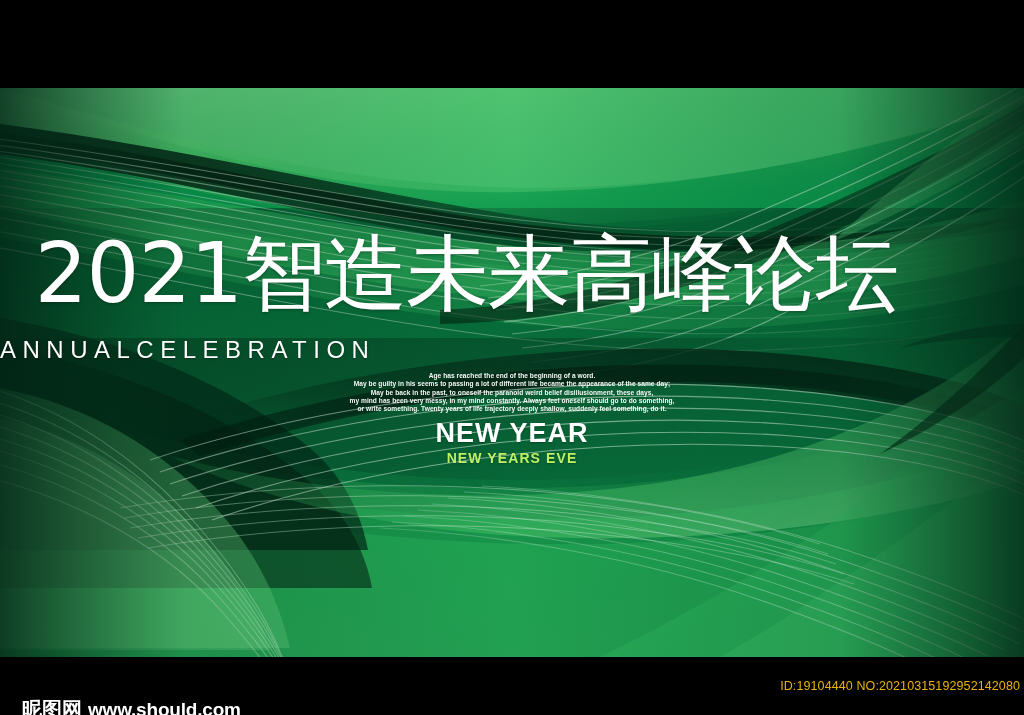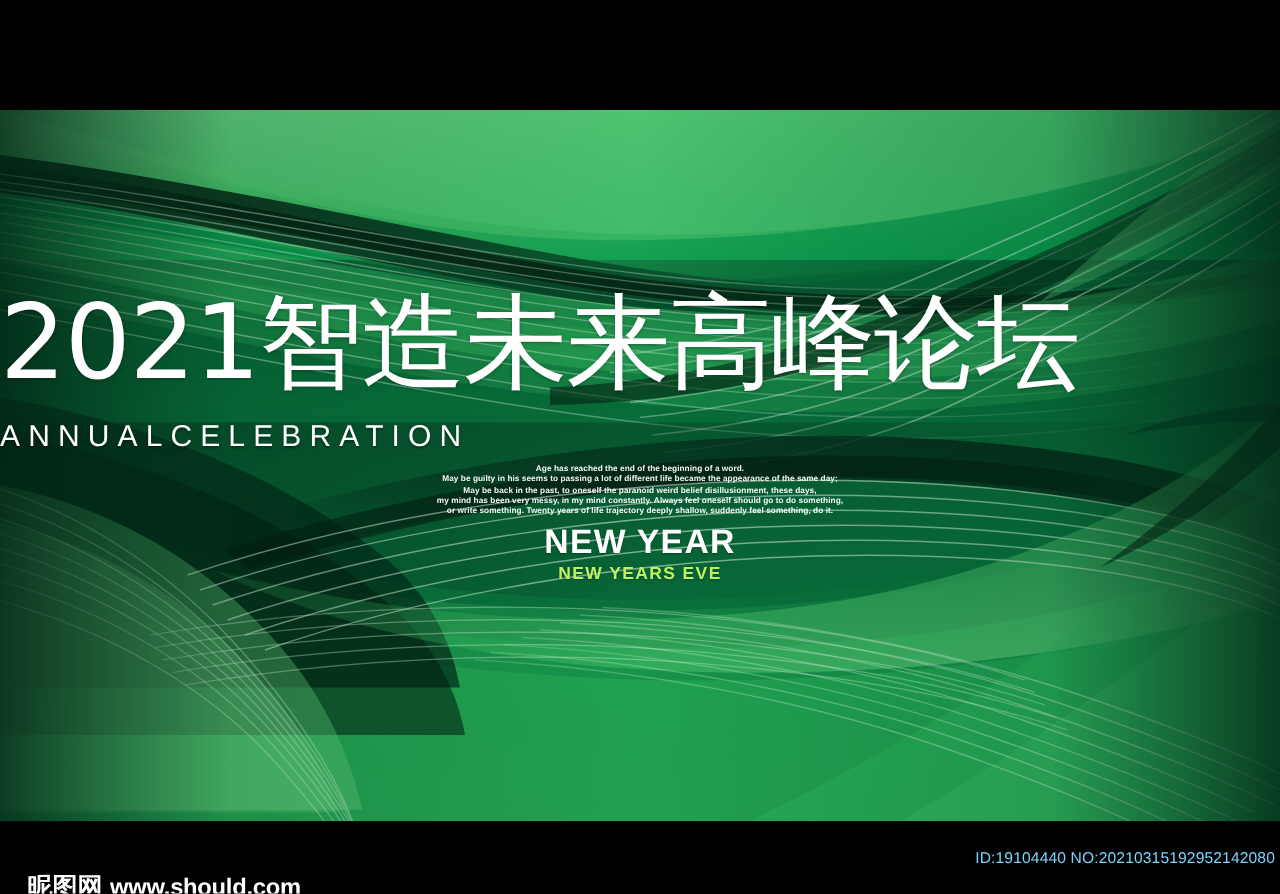--- a/index.html
+++ b/index.html
@@ -50,29 +50,30 @@
     width: 1024px;
     height: 569px;
     pointer-events: none;
   }
 
   .main-title {
     position: absolute;
     top: 144px;
     left: 0;
     width: 876px;
-    text-align: left;
+    text-align: right;
     font-family: "DejaVu Sans", sans-serif;
     font-size: 83px;
     line-height: 1;
     font-weight: 400;
     color: #ffffff;
     letter-spacing: -1px;
     white-space: nowrap;
     text-shadow: 0 1px 3px rgba(0,0,0,0.30);
+    padding-left: 22px;
   }
 
   .sub-title {
     position: absolute;
     top: 248px;
     left: 0;
     width: 1024px;
     text-align: left;
     font-size: 24px;
     font-weight: 400;
@@ -157,21 +158,21 @@
     color: #ffffff;
     letter-spacing: -0.2px;
   }
 
   .wm-right {
     position: absolute;
     right: 4px;
     top: 22px;
     font-size: 12.5px;
     font-weight: 400;
-    color: #7dd3fc;
+    color: #eab308;
     letter-spacing: 0.1px;
     white-space: nowrap;
   }
 </style>
 </head>
 <body>
 
 <div id="stage">
 
   <div id="poster">

